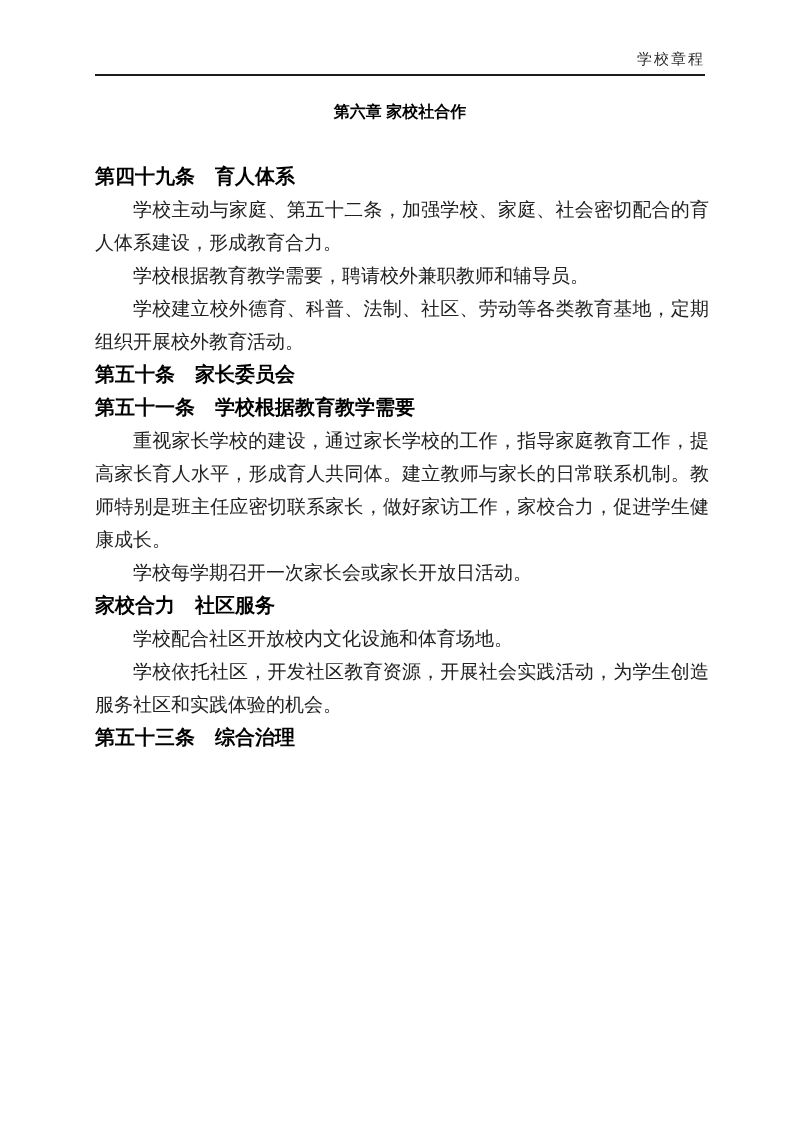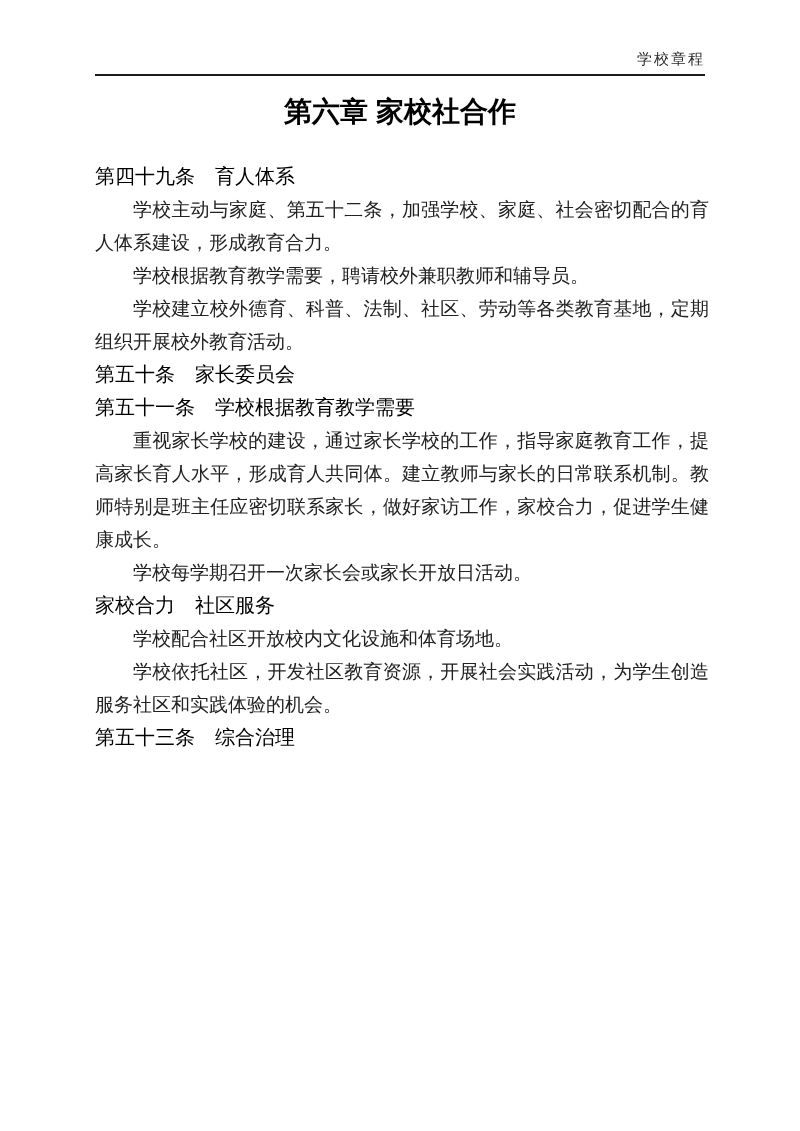--- a/index.html
+++ b/index.html
@@ -36,35 +36,35 @@
   
   .chapter-title {
     position: absolute;
     top: 97px;
     left: 0;
     width: 100%;
     margin: 0;
     text-align: center;
     font-family: "Liberation Sans", "DejaVu Sans", sans-serif;
     font-weight: bold;
-    font-size: 28px;
+    font-size: 16px;
     line-height: 30px;
     color: #000000;
   }
   
   .content {
     position: absolute;
     top: 160px;
     left: 95px;
     width: 614px;
   }
   .section-heading {
     margin: 0;
     font-family: "Liberation Sans", "DejaVu Sans", sans-serif;
-    font-weight: normal;
+    font-weight: bold;
     font-size: 20px;
     line-height: 33px;
     color: #000000;
   }
   .paragraph {
     margin: 0;
     font-size: 19px;
     line-height: 33px;
     text-align: justify;
     text-indent: 2em;

